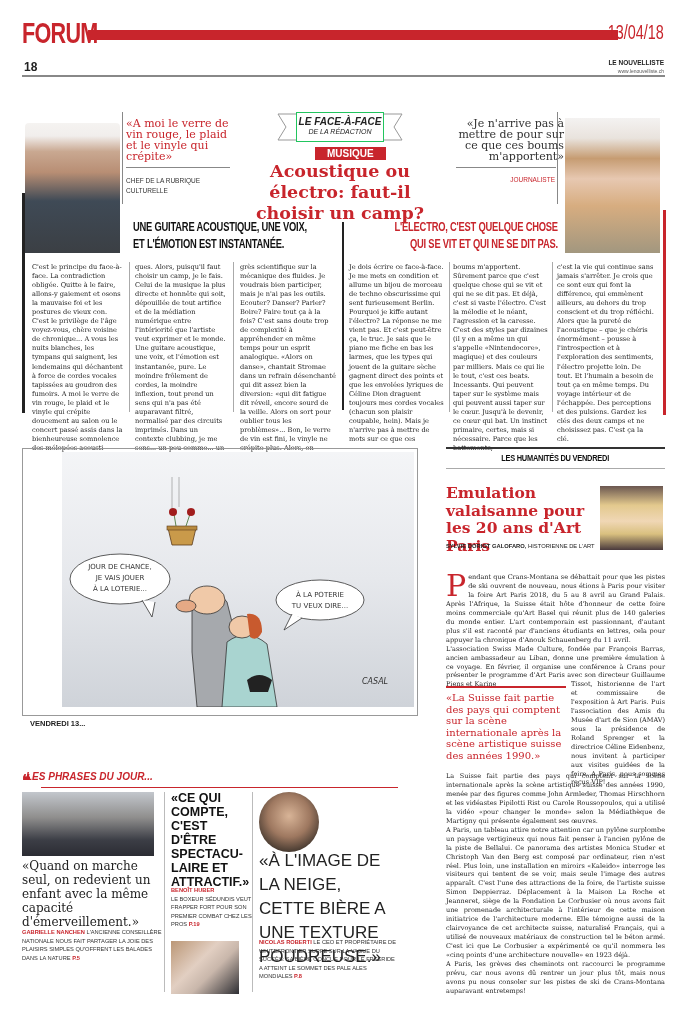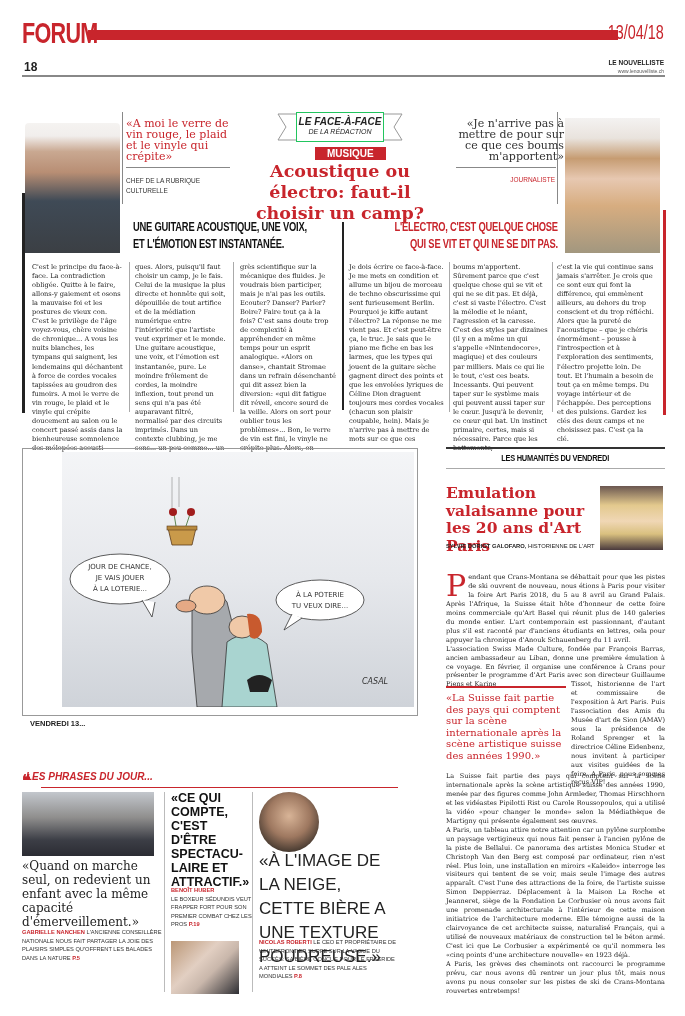--- a/index.html
+++ b/index.html
@@ -205,21 +205,21 @@
   <span class="dropcap">P</span>
   <span>endant que Crans-Montana se débattait pour que les pistes de ski ouvrent de nouveau, nous étions à Paris pour visiter la foire Art Paris 2018, du 5 au 8 avril au Grand Palais. Après l'Afrique, la Suisse était hôte d'honneur de cette foire moins commerciale qu'Art Basel qui réunit plus de 140 galeries du monde entier. L'art contemporain est passionnant, d'autant plus s'il est raconté par d'anciens étudiants en lettres, cela pour appuyer la chronique d'Anouk Schauenberg du 11 avril.</span>
   <div>L'association Swiss Made Culture, fondée par François Barras, ancien ambassadeur au Liban, donne une première émulation à ce voyage. En février, il organise une conférence à Crans pour présenter le programme d'Art Paris avec son directeur Guillaume Piens et Karine</div>
 </div>
 <div class="abs hum-pull-rule"></div>
 <div class="abs hum-pull">«La Suisse fait partie des pays qui comptent sur la scène internationale après la scène artistique suisse des années 1990.»</div>
 <div class="abs hum-side">Tissot, historienne de l'art et commissaire de l'exposition à Art Paris. Puis l'association des Amis du Musée d'art de Sion (AMAV) sous la présidence de Roland Sprenger et la directrice Céline Eidenbenz, nous invitent à participer aux visites guidées de la foire. A Paris, nous sommes reçus VIP!</div>
 <div class="abs hum-body2">
   <div>La Suisse fait partie des pays qui comptent sur la scène internationale après la scène artistique suisse des années 1990, menée par des figures comme John Armleder, Thomas Hirschhorn et les vidéastes Pipilotti Rist ou Carole Roussopoulos, qui a utilisé la vidéo «pour changer le monde» selon la Médiathèque de Martigny qui présente également ses œuvres.</div>
   <div>A Paris, un tableau attire notre attention car un pylône surplombe un paysage vertigineux qui nous fait penser à l'ancien pylône de la piste de Bellalui. Ce panorama des artistes Monica Studer et Christoph Van den Berg est composé par ordinateur, rien n'est réel. Plus loin, une installation en miroirs «Kaleido» interroge les visiteurs qui tentent de se voir, mais seule l'image des autres apparaît. C'est l'une des attractions de la foire, de l'artiste suisse Simon Deppierraz. Déplacement à la Maison La Roche et Jeanneret, siège de la Fondation Le Corbusier où nous avons fait une promenade architecturale à l'intérieur de cette maison initiatrice de l'architecture moderne. Elle témoigne aussi de la clairvoyance de cet architecte suisse, naturalisé Français, qui a utilisé de nouveaux matériaux de construction tel le béton armé. C'est ici que Le Corbusier a expérimenté ce qu'il nommera les «cinq points d'une architecture nouvelle» en 1923 déjà.</div>
-  <div>A Paris, les grèves des cheminots ont raccourci le programme prévu, car nous avons dû rentrer un jour plus tôt, mais nous avons pu nous consoler sur les pistes de ski de Crans-Montana rouvertes entretemps!</div>
+  <div>A Paris, les grèves des cheminots ont raccourci le programme prévu, car nous avons dû rentrer un jour plus tôt, mais nous avons pu nous consoler sur les pistes de ski de Crans-Montana auparavant entretemps!</div>
 </div>
 
 <div class="abs phr-icon">❝</div>
 <div class="abs phr-title">LES PHRASES DU JOUR...</div>
 <div class="abs phr-rule"></div>
 
 <div class="abs photo gab"></div>
 <div class="abs gab-quote">«Quand on marche seul, on redevient un enfant avec la même capacité d'émerveillement.»</div>
 <div class="abs gab-caption"><span class="rb">GABRIELLE NANCHEN</span><span> L'ANCIENNE CONSEILLÈRE NATIONALE NOUS FAIT PARTAGER LA JOIE DES PLAISIRS SIMPLES QU'OFFRENT LES BALADES DANS LA NATURE </span><span class="rb">P.5</span></div>
 

